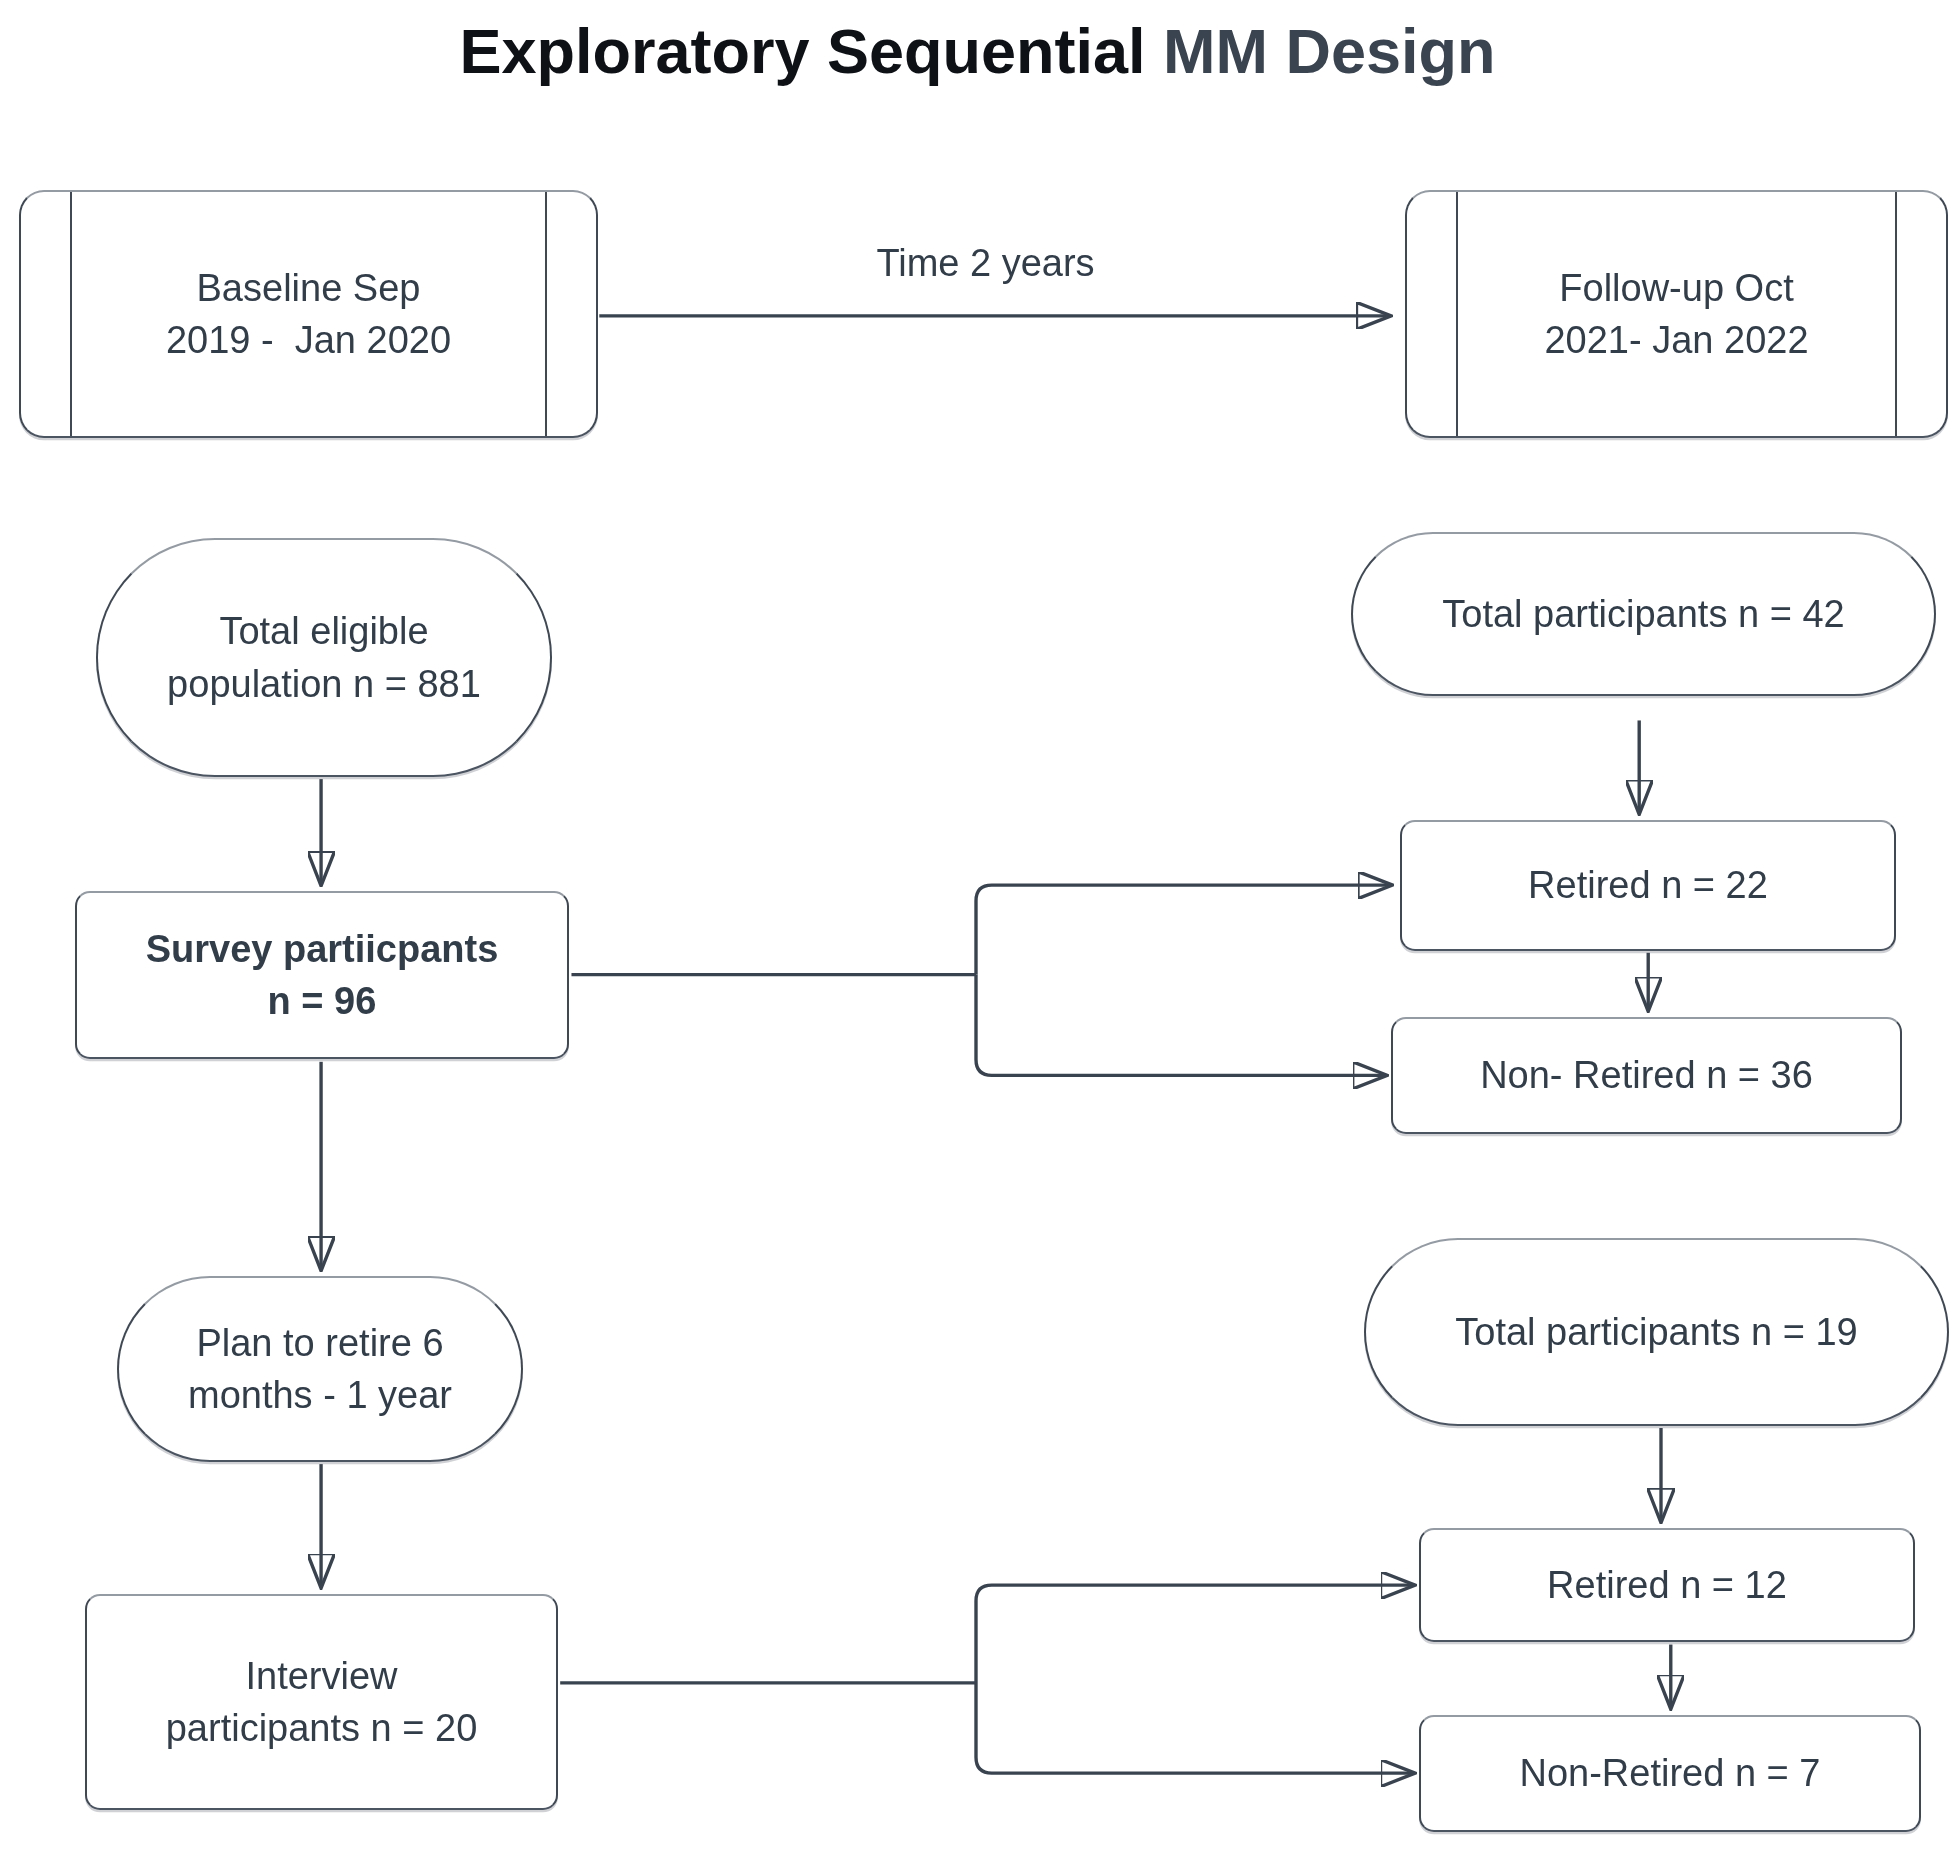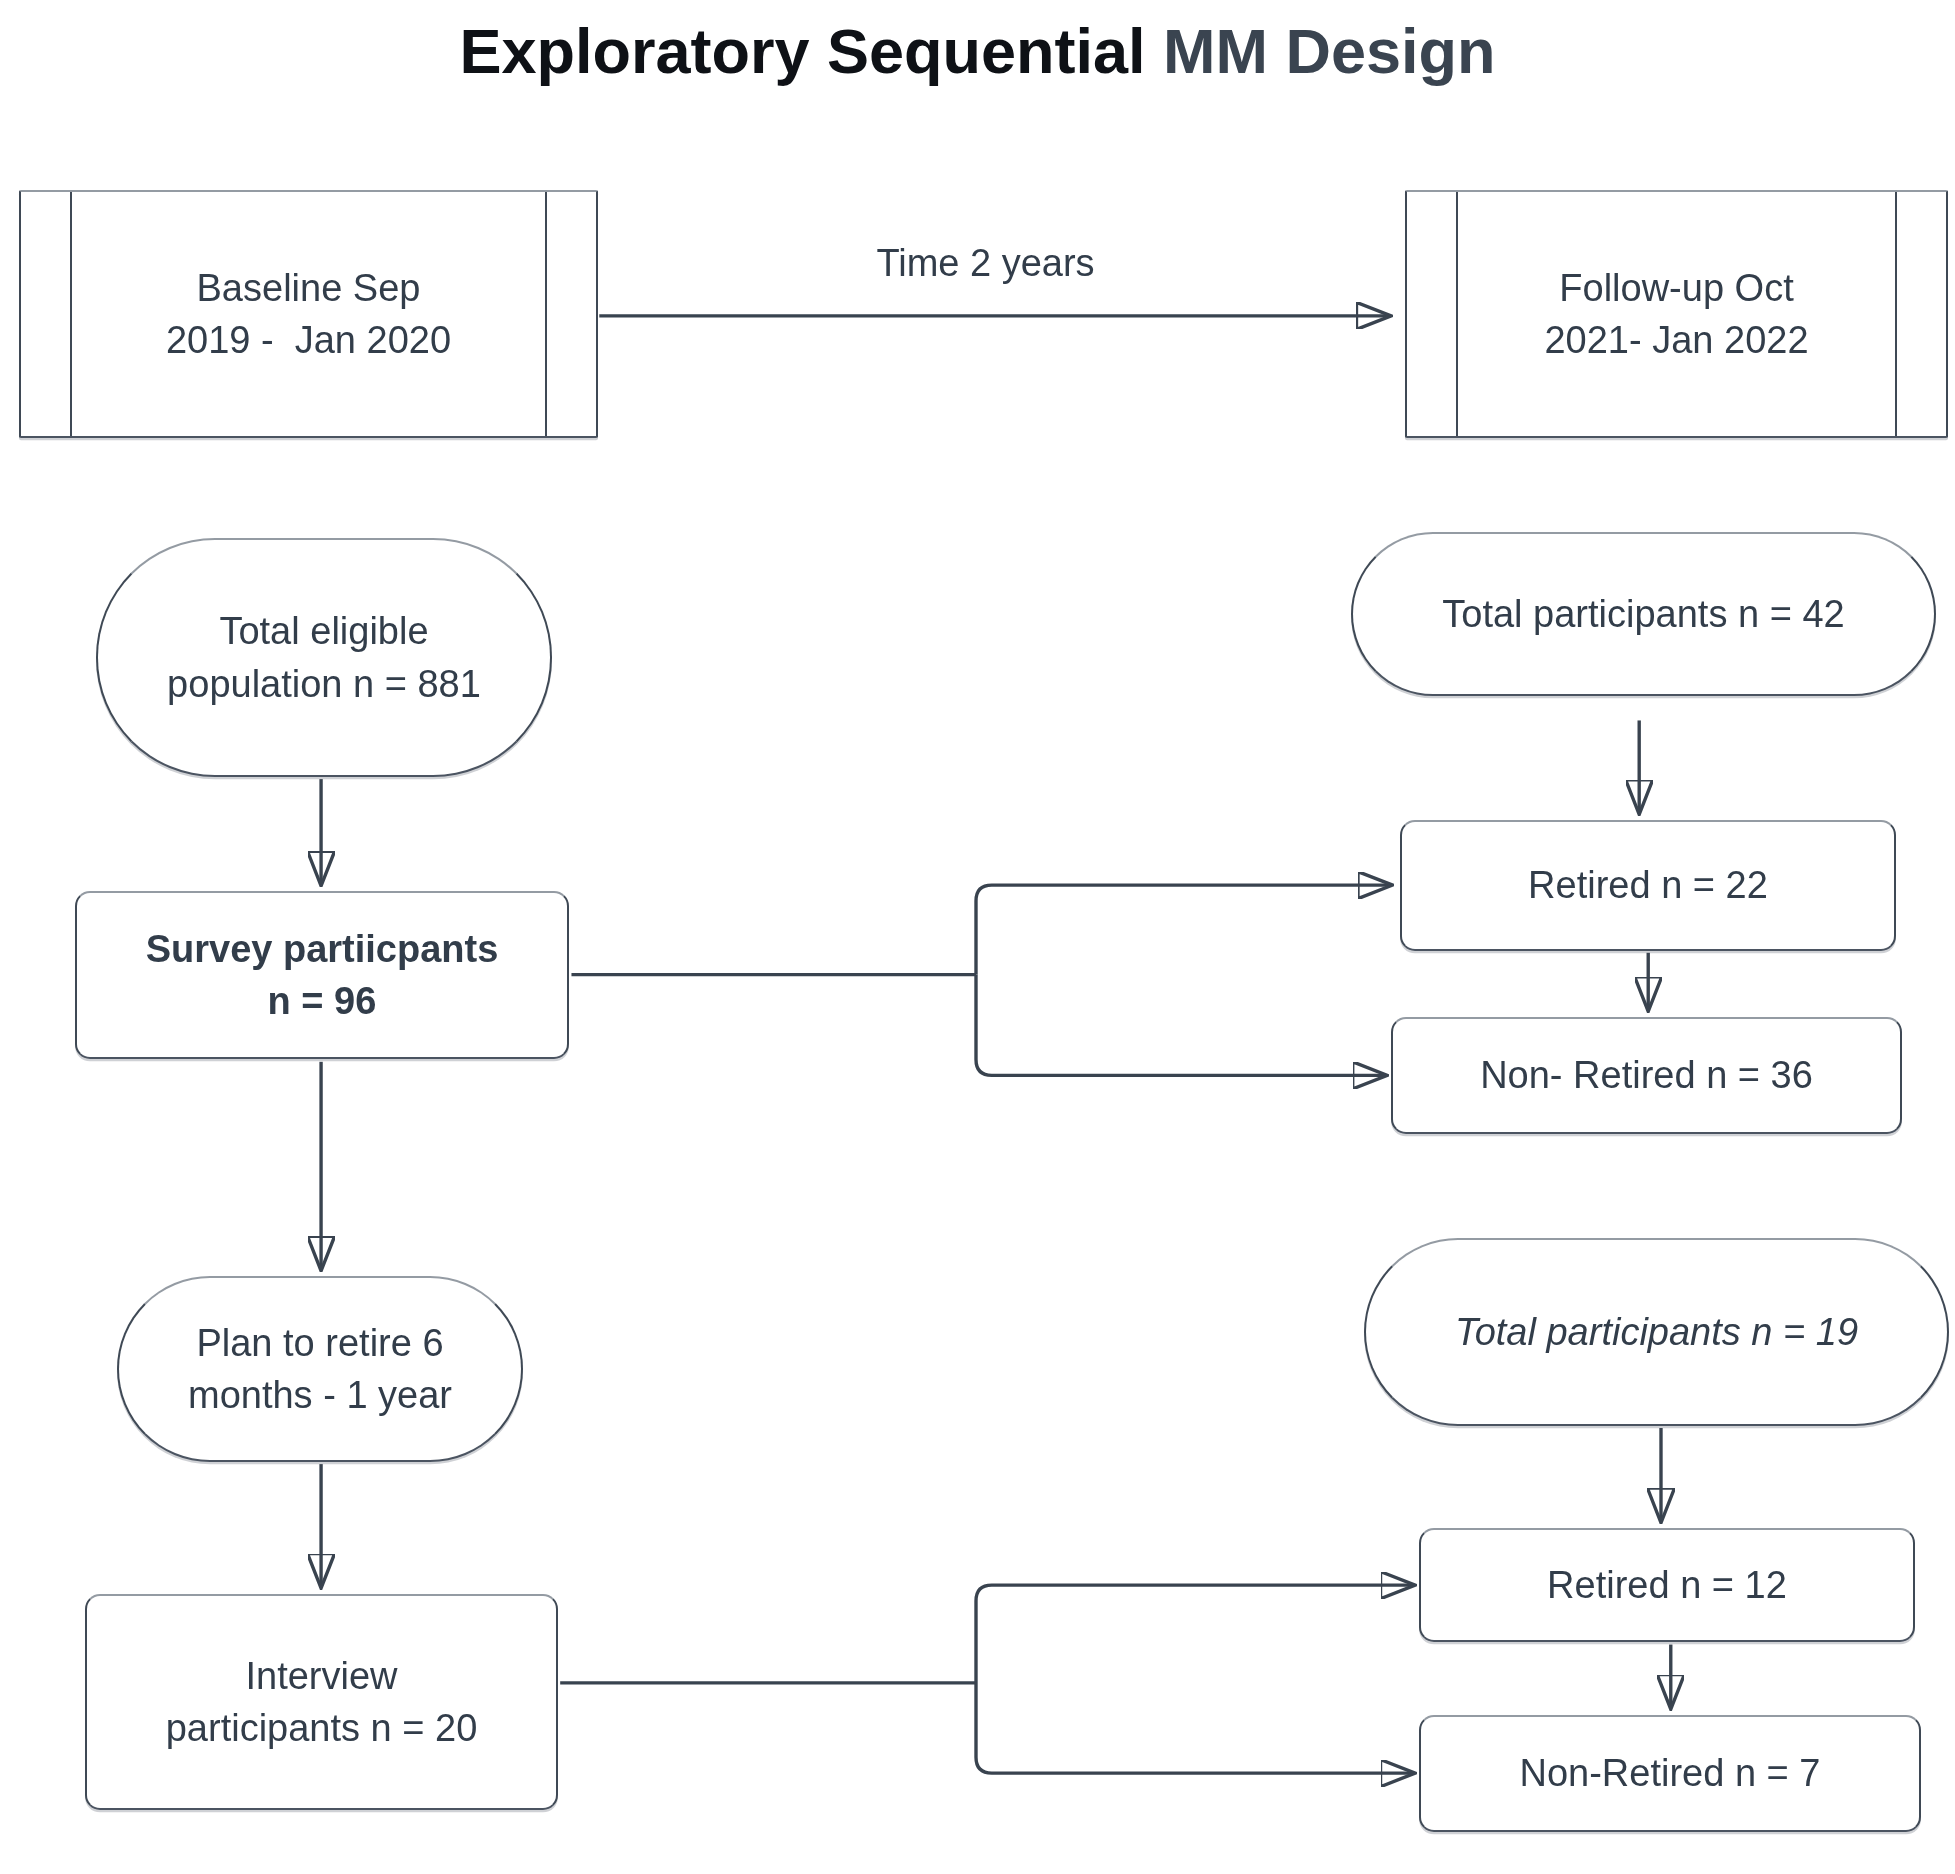--- a/index.html
+++ b/index.html
@@ -34,21 +34,21 @@
     align-items: center;
     justify-content: center;
     text-align: center;
     font-size: 38px;
     line-height: 1.38;
     white-space: pre-wrap;
     box-shadow: 0 2.3px 0 rgba(148,154,162,0.45);
   }
   .rect    { border-radius: 15px; }
   .stadium { }
-  .process { border-radius: 2px; }
+  .process { border-radius: 25px; }
   .process .vline {
     position: absolute;
     top: 0; bottom: 0;
     width: 2.3px;
     background: #3f4955;
   }
   .process .vline.vl-left  { left: 49px; }
   .process .vline.vl-right { right: 49px; }
 
   .edge-label {
@@ -117,21 +117,21 @@
   </div>
 
   <div class="node rect" style="left:1400px; top:820px; width:496px; height:131px;">
     <span>Retired n = 22</span>
   </div>
 
   <div class="node rect" style="left:1391px; top:1017px; width:511px; height:117px;">
     <span>Non- Retired n = 36</span>
   </div>
 
-  <div class="node stadium" style="left:1364px; top:1238px; width:585px; height:188px; border-radius:94px;font-style:italic;">
+  <div class="node stadium" style="left:1364px; top:1238px; width:585px; height:188px; border-radius:94px;">
     <span>Total participants n = 19</span>
   </div>
 
   <div class="node rect" style="left:1419px; top:1528px; width:496px; height:114px;">
     <span>Retired n = 12</span>
   </div>
 
   <div class="node rect" style="left:1419px; top:1715px; width:502px; height:117px;">
     <span>Non-Retired n = 7</span>
   </div>

